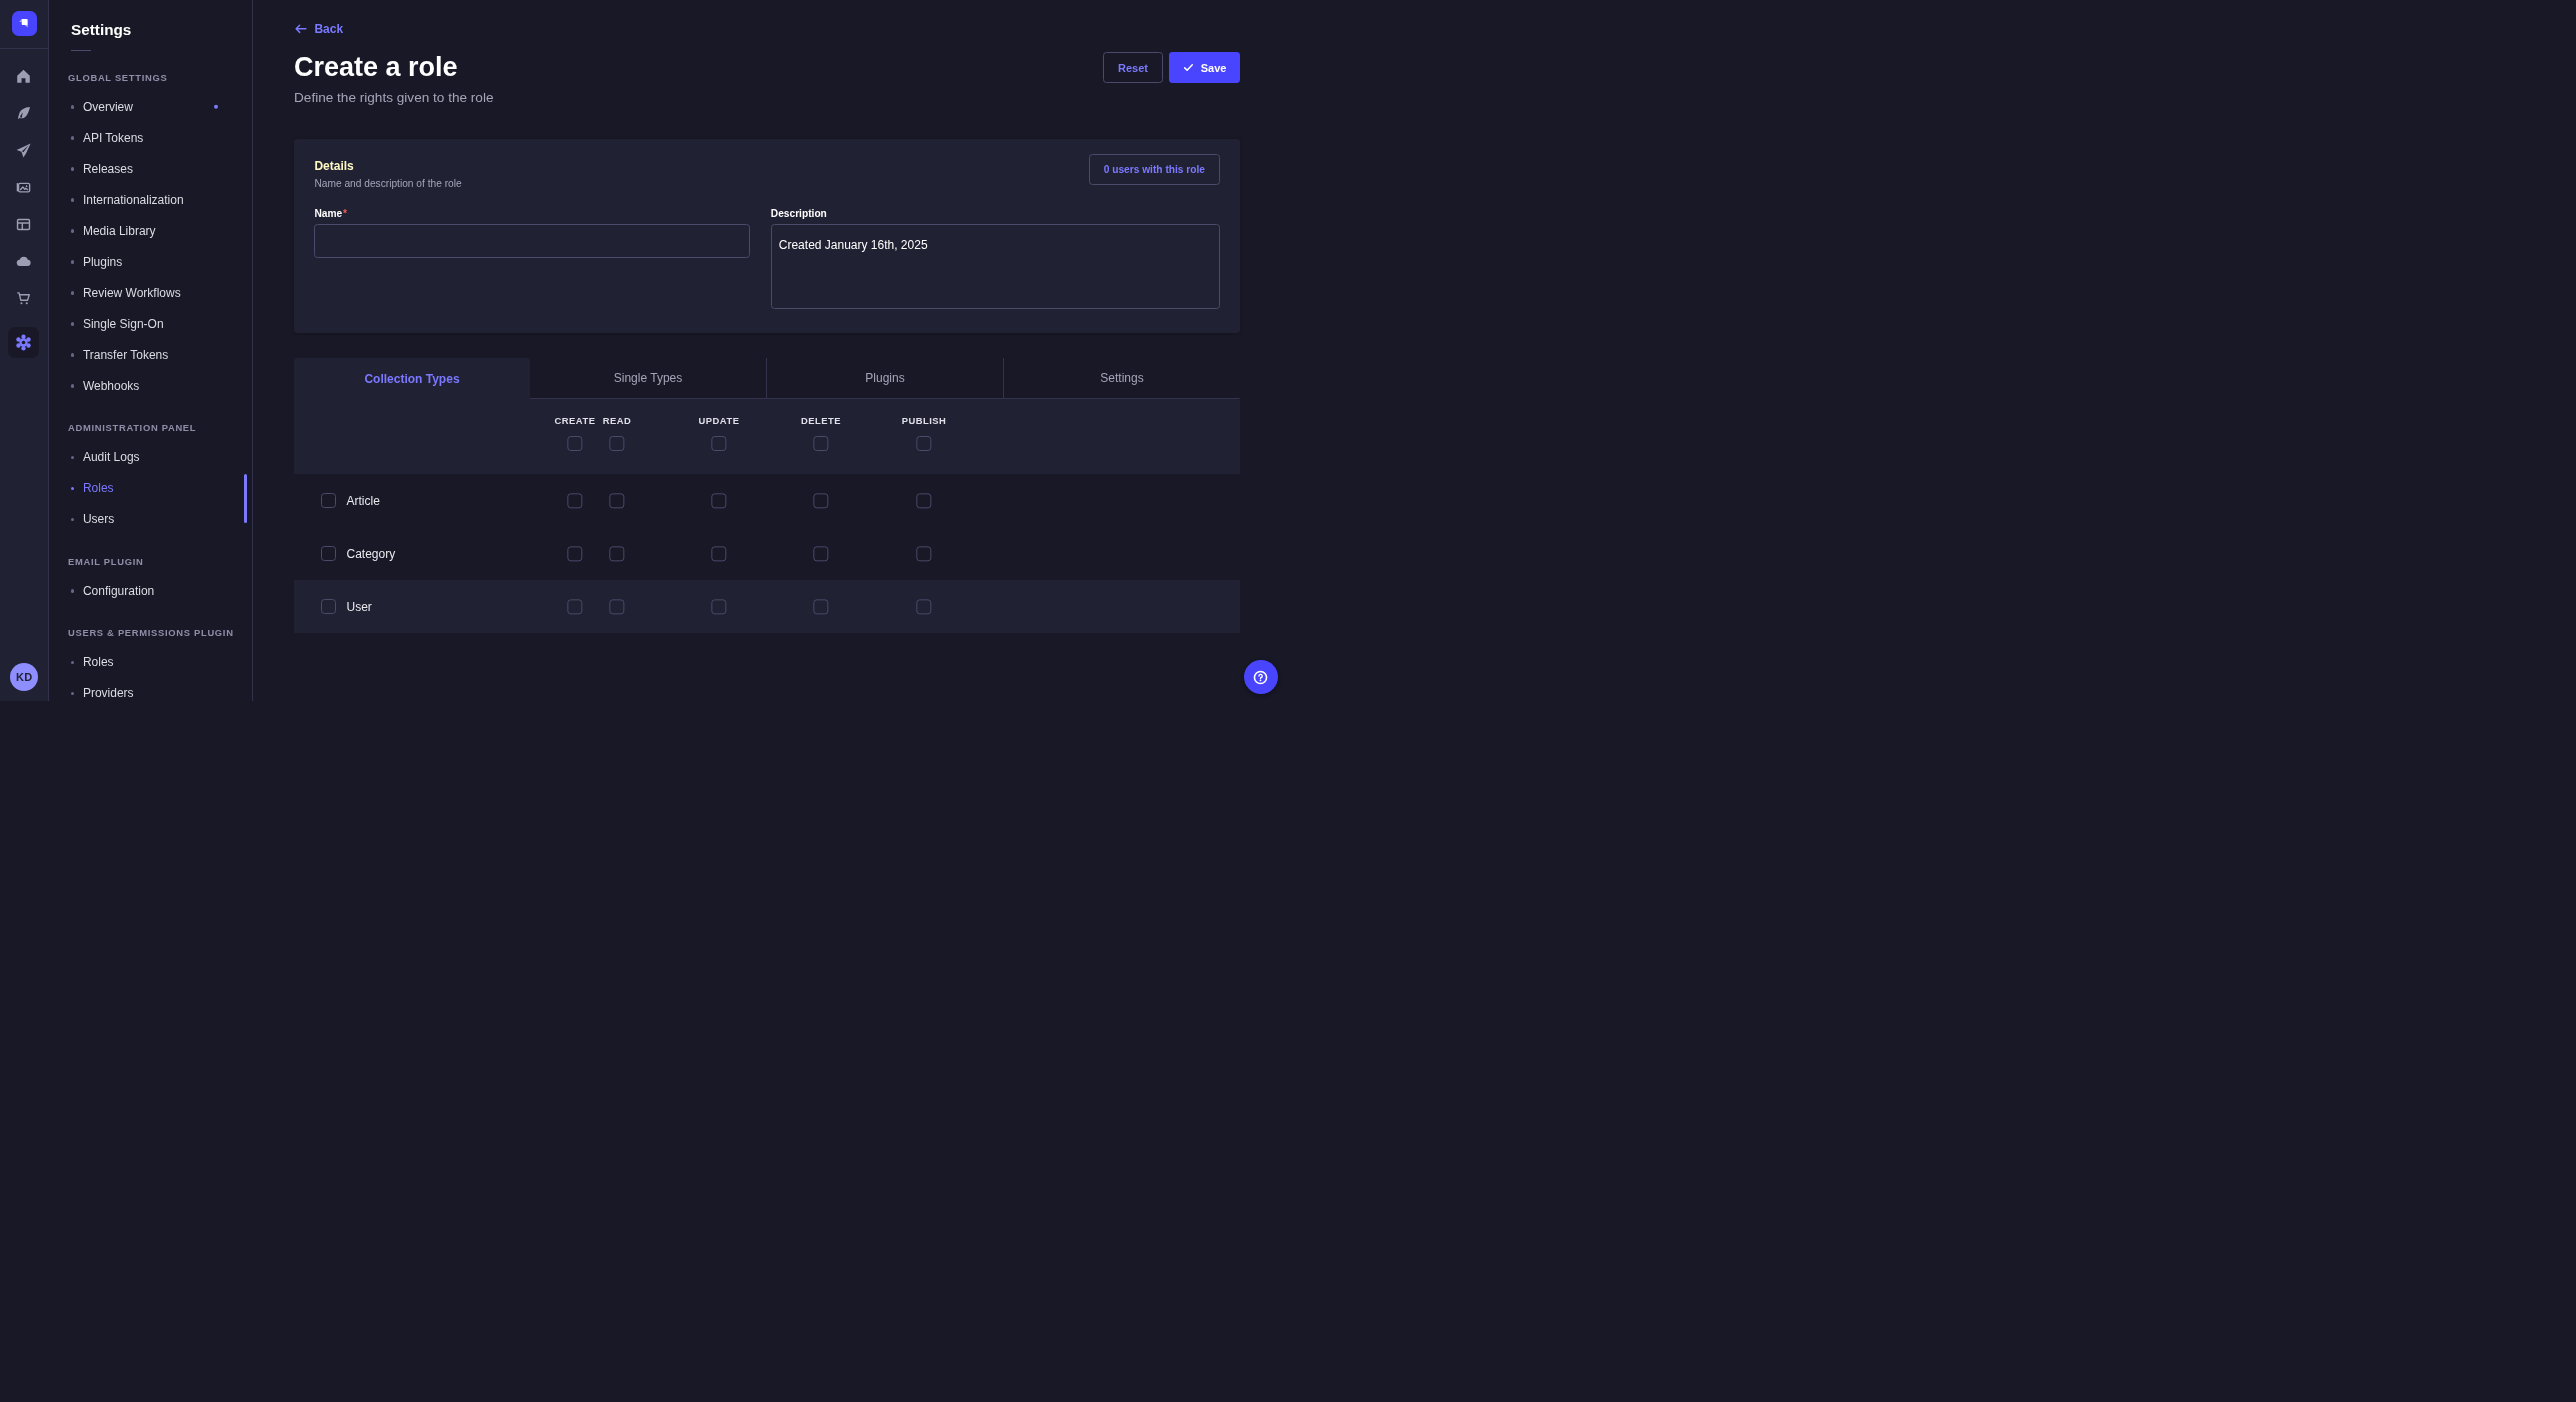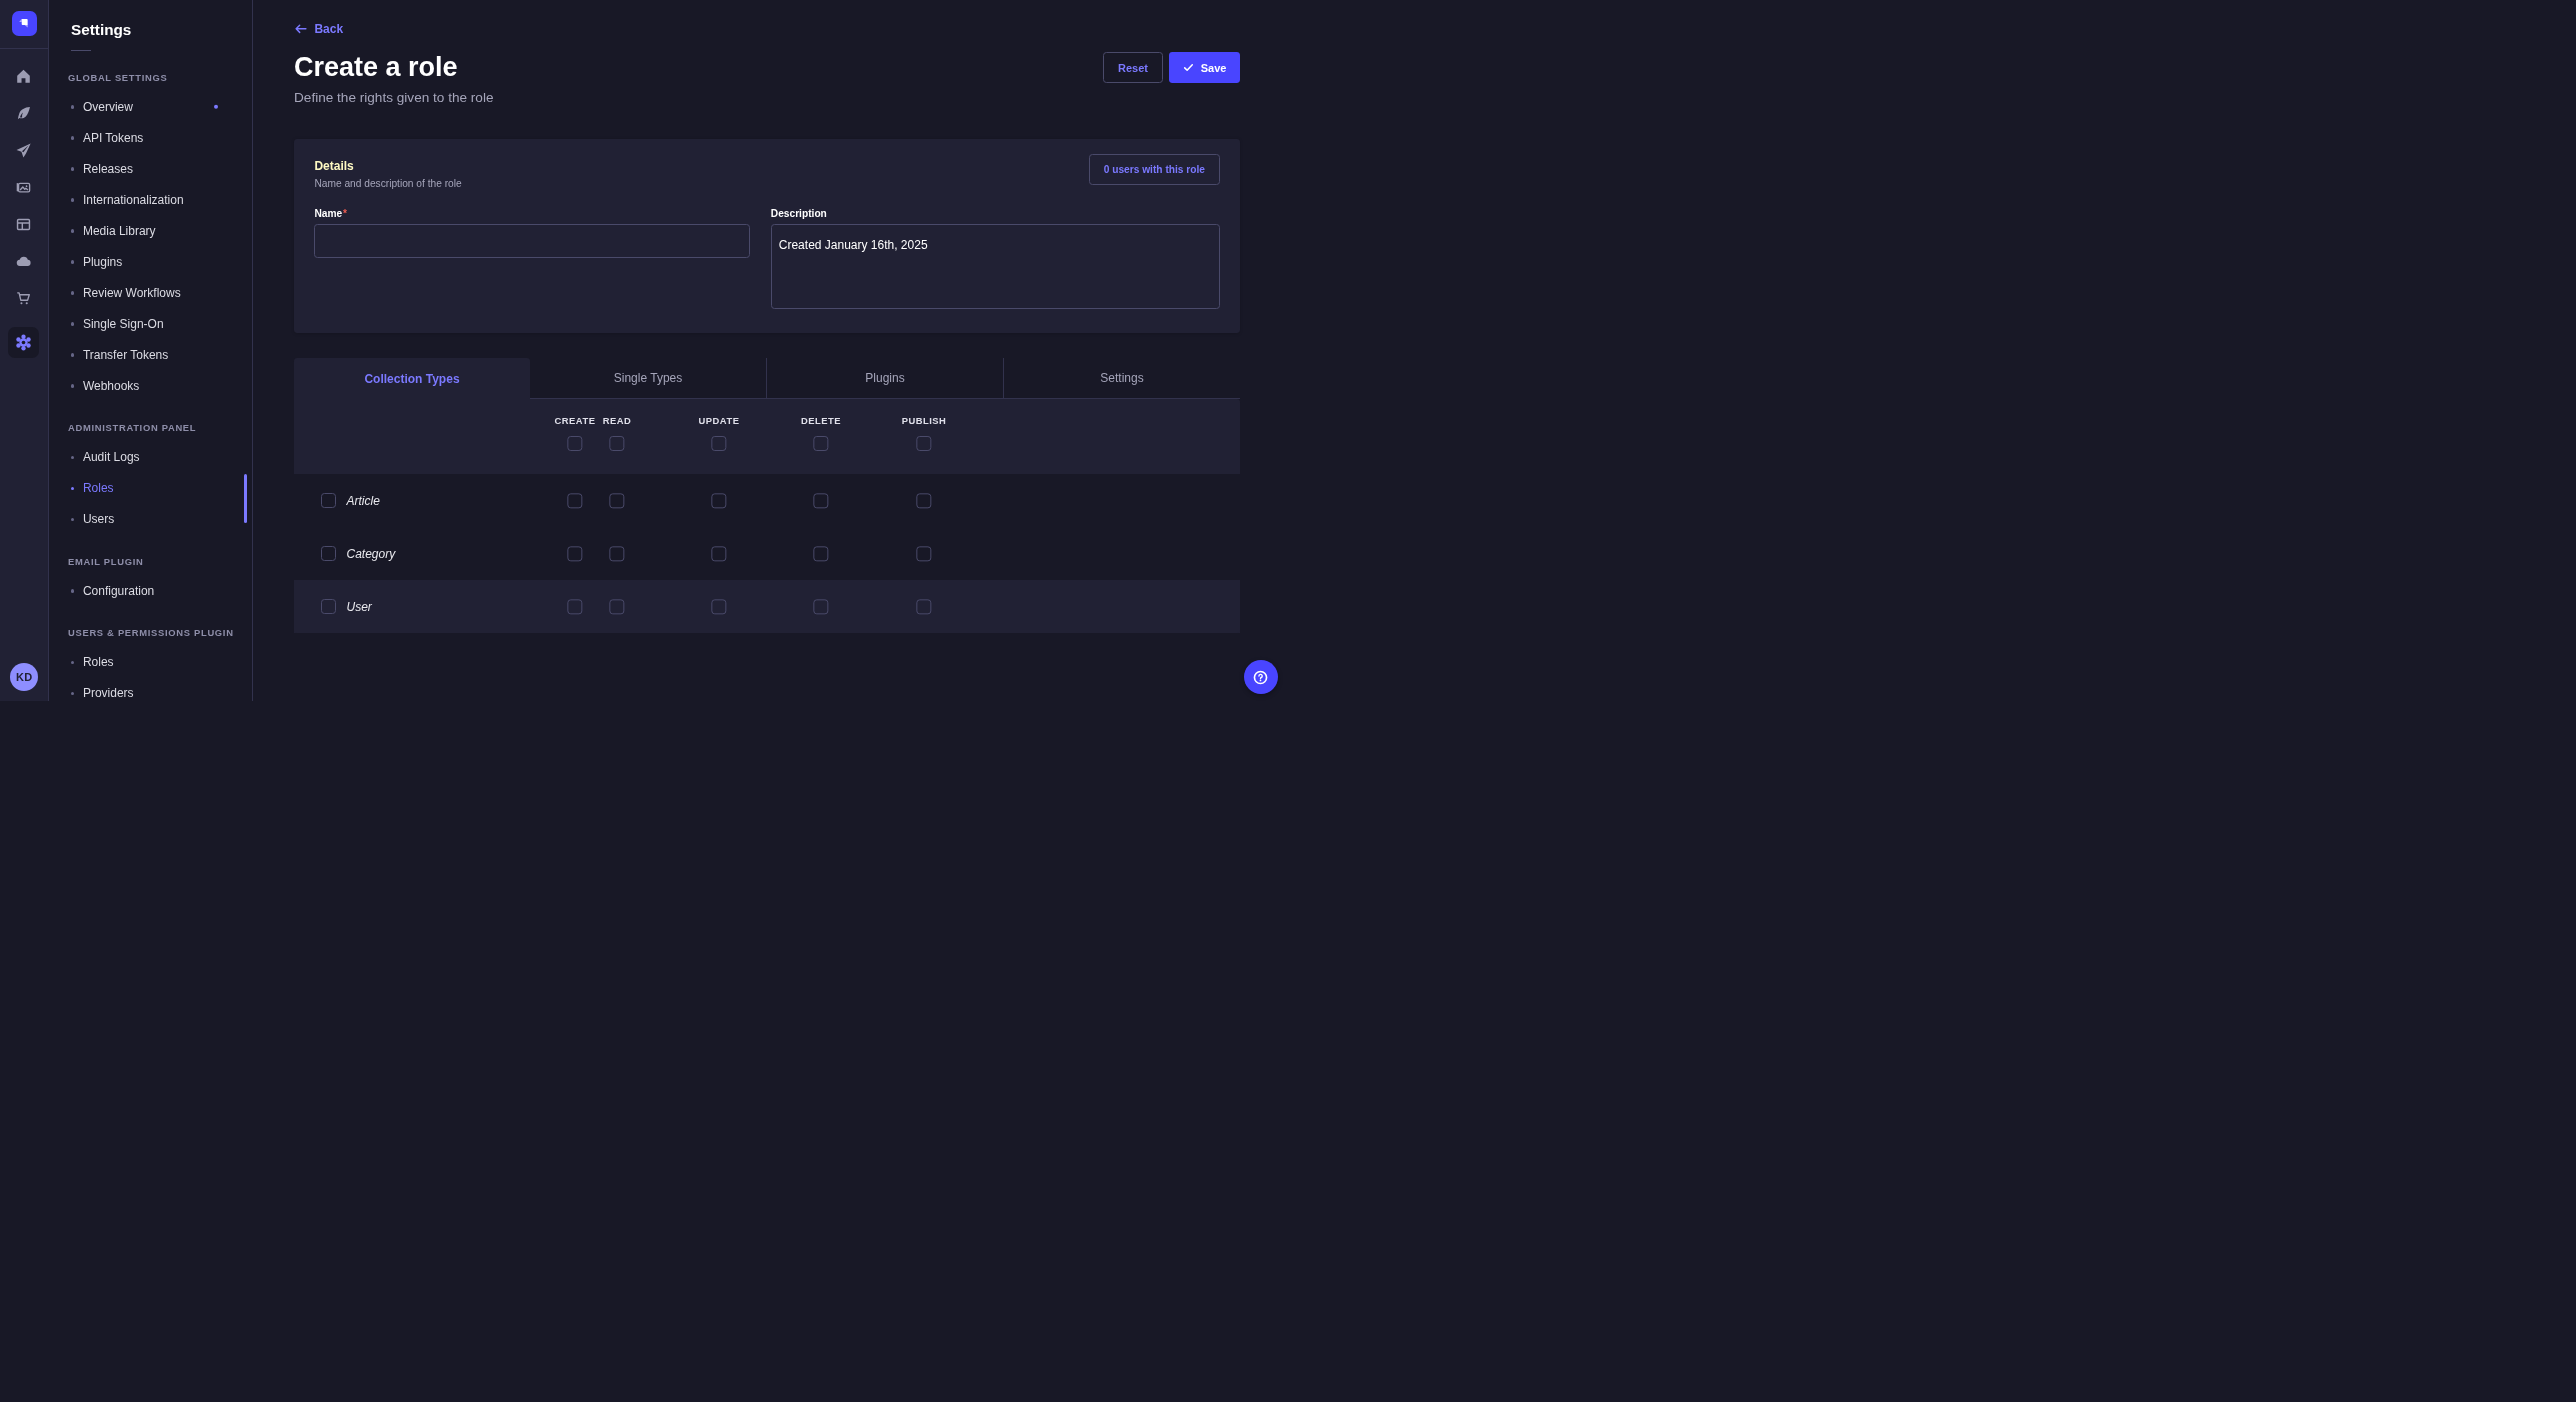--- a/index.html
+++ b/index.html
@@ -134,21 +134,21 @@
   .perm-header { position:relative; height:75px; }
   .hcol {
     position:absolute; top:16px; transform:translateX(-50%);
     font-size:9.4px; font-weight:700; letter-spacing:0.5px; color:#e0e0ea;
   }
   .cb {
     width:15.3px; height:15.3px; border:0.9px solid #4a4a6a; border-radius:3.4px;
     background:transparent; cursor:pointer; display:inline-block;
   }
   .hcb { position:absolute; top:37px; transform:translateX(-50%); }
-  .perm-row { position:relative; height:53px;font-style:italic; }
+  .perm-row { position:relative; height:53px; }
   .perm-row.dark { background:#181826; }
   .perm-row.light { background:#212134; }
   .perm-row:last-child { border-radius:0 0 3.4px 3.4px; }
   .row-lead {
     position:absolute; left:27px; top:0; bottom:0;
     display:flex; align-items:center; gap:10.2px;
   }
   .row-name { font-size:12px; color:#eaeaef; }
   .rcb { position:absolute; top:50%; transform:translate(-50%,-50%); }
   .c1 { left:239px;margin-left:42px; } .c2 { left:323px; } .c3 { left:425px; } .c4 { left:527px; } .c5 { left:630px; }

